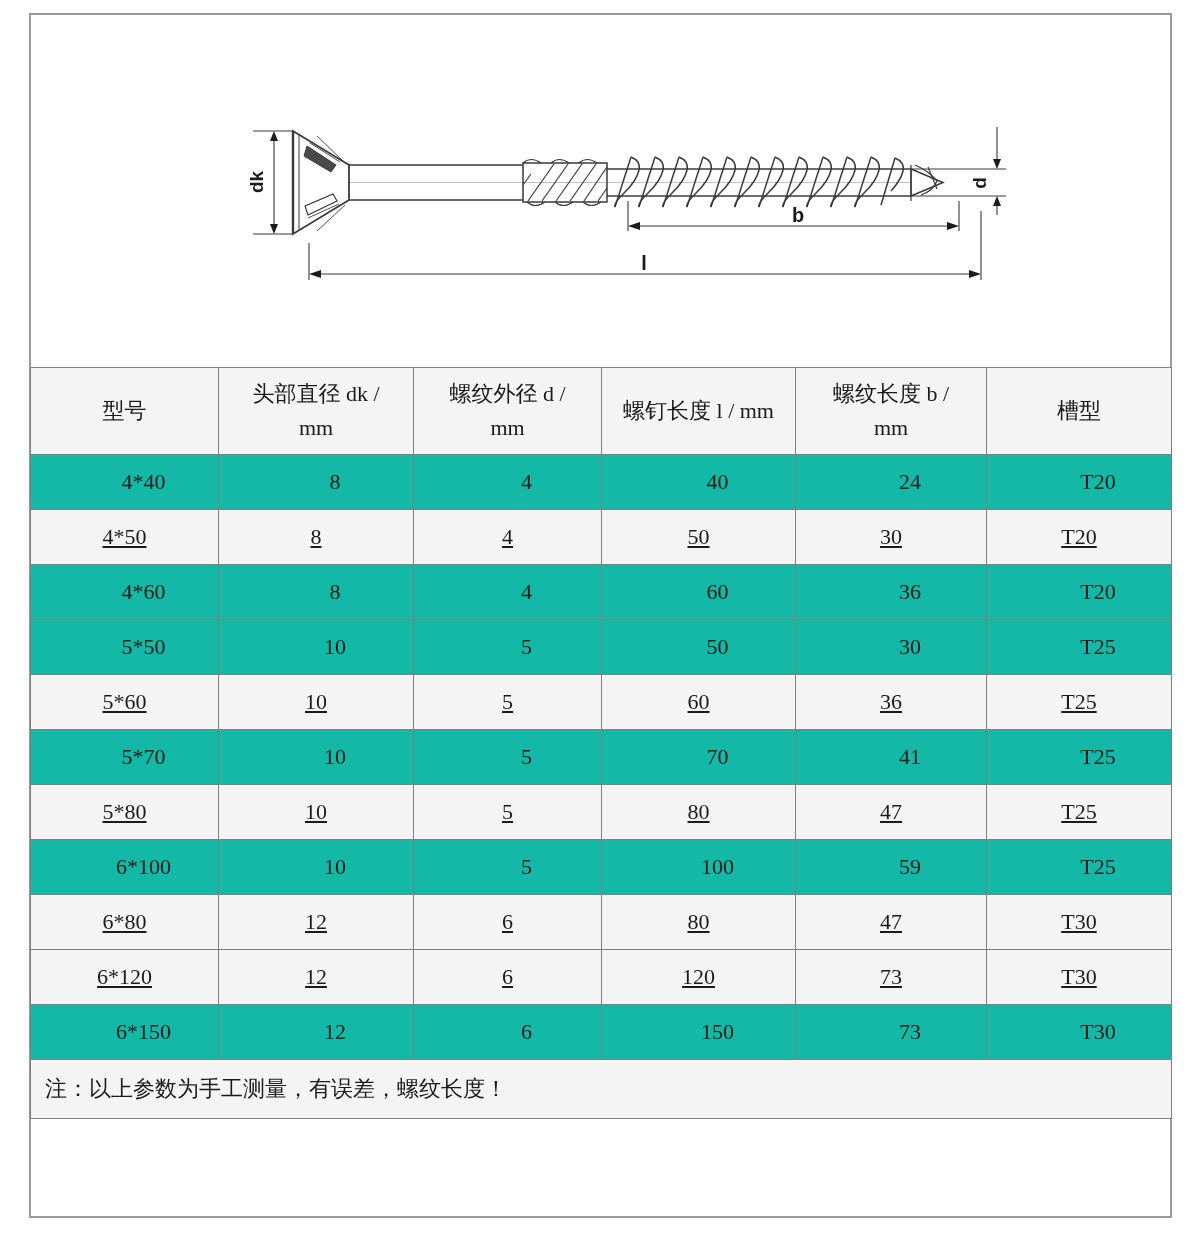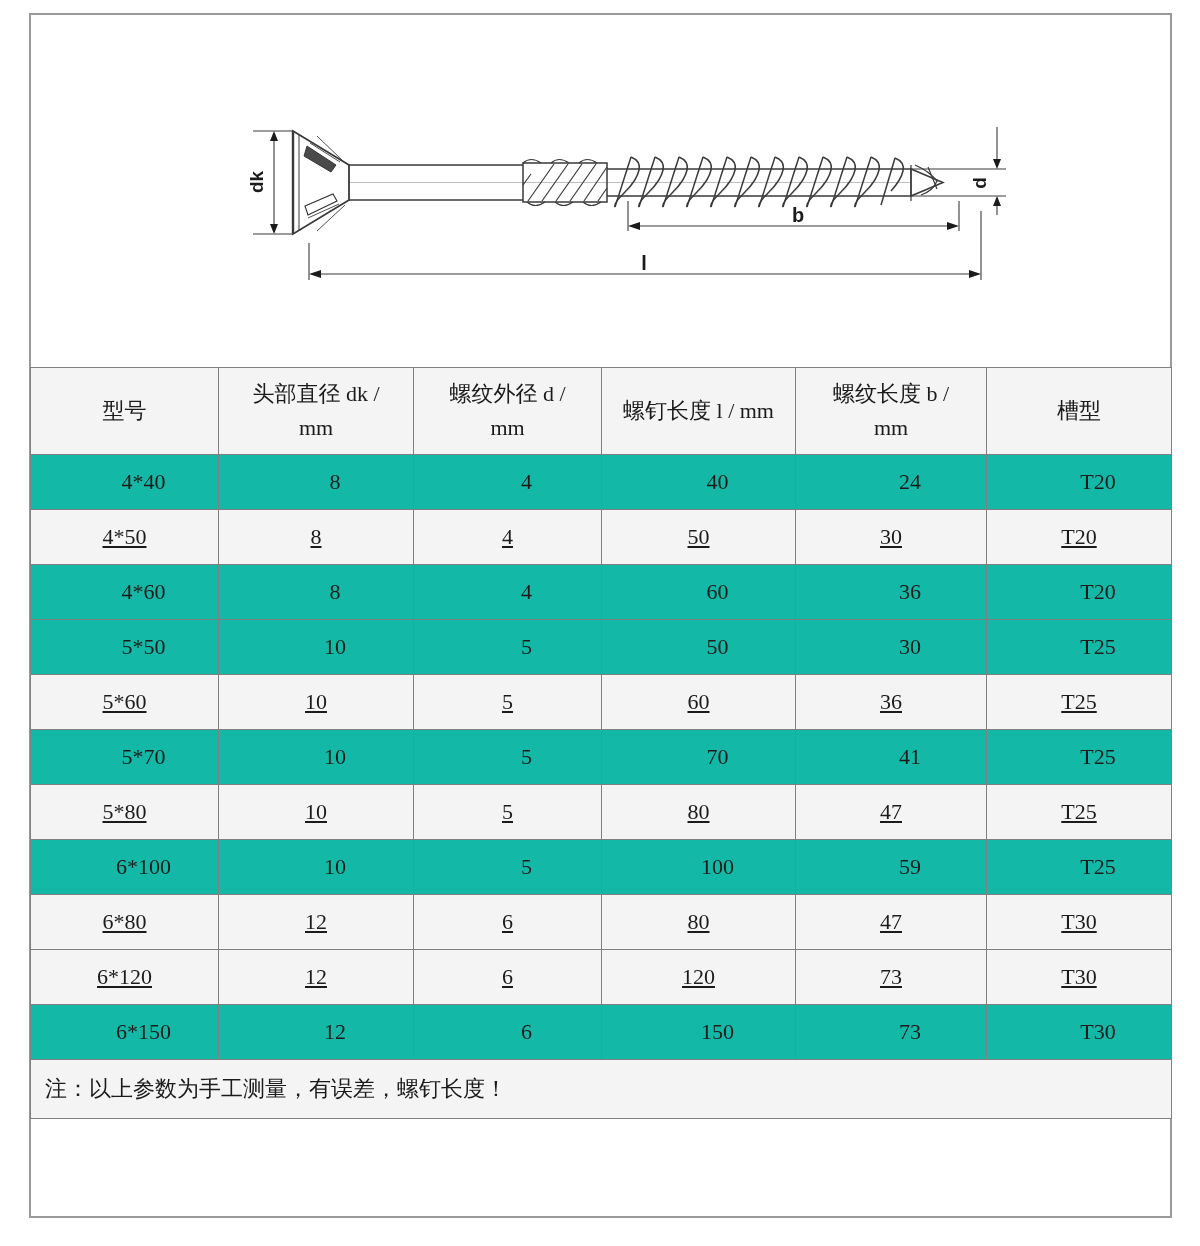--- a/index.html
+++ b/index.html
@@ -331,18 +331,18 @@
           <td>6*150</td>
           <td>12</td>
           <td>6</td>
           <td>150</td>
           <td>73</td>
           <td>T30</td>
         </tr>
       </tbody>
     <tfoot>
       <tr>
-        <td class="note-cell" colspan="6">注：以上参数为手工测量，有误差，螺钉长度！</td>
+        <td class="note-cell" colspan="6">注：以上参数为手工测量，有误差，螺纹长度！</td>
       </tr>
     </tfoot>
   </table>
 
 </div>
 
 </body></html>

